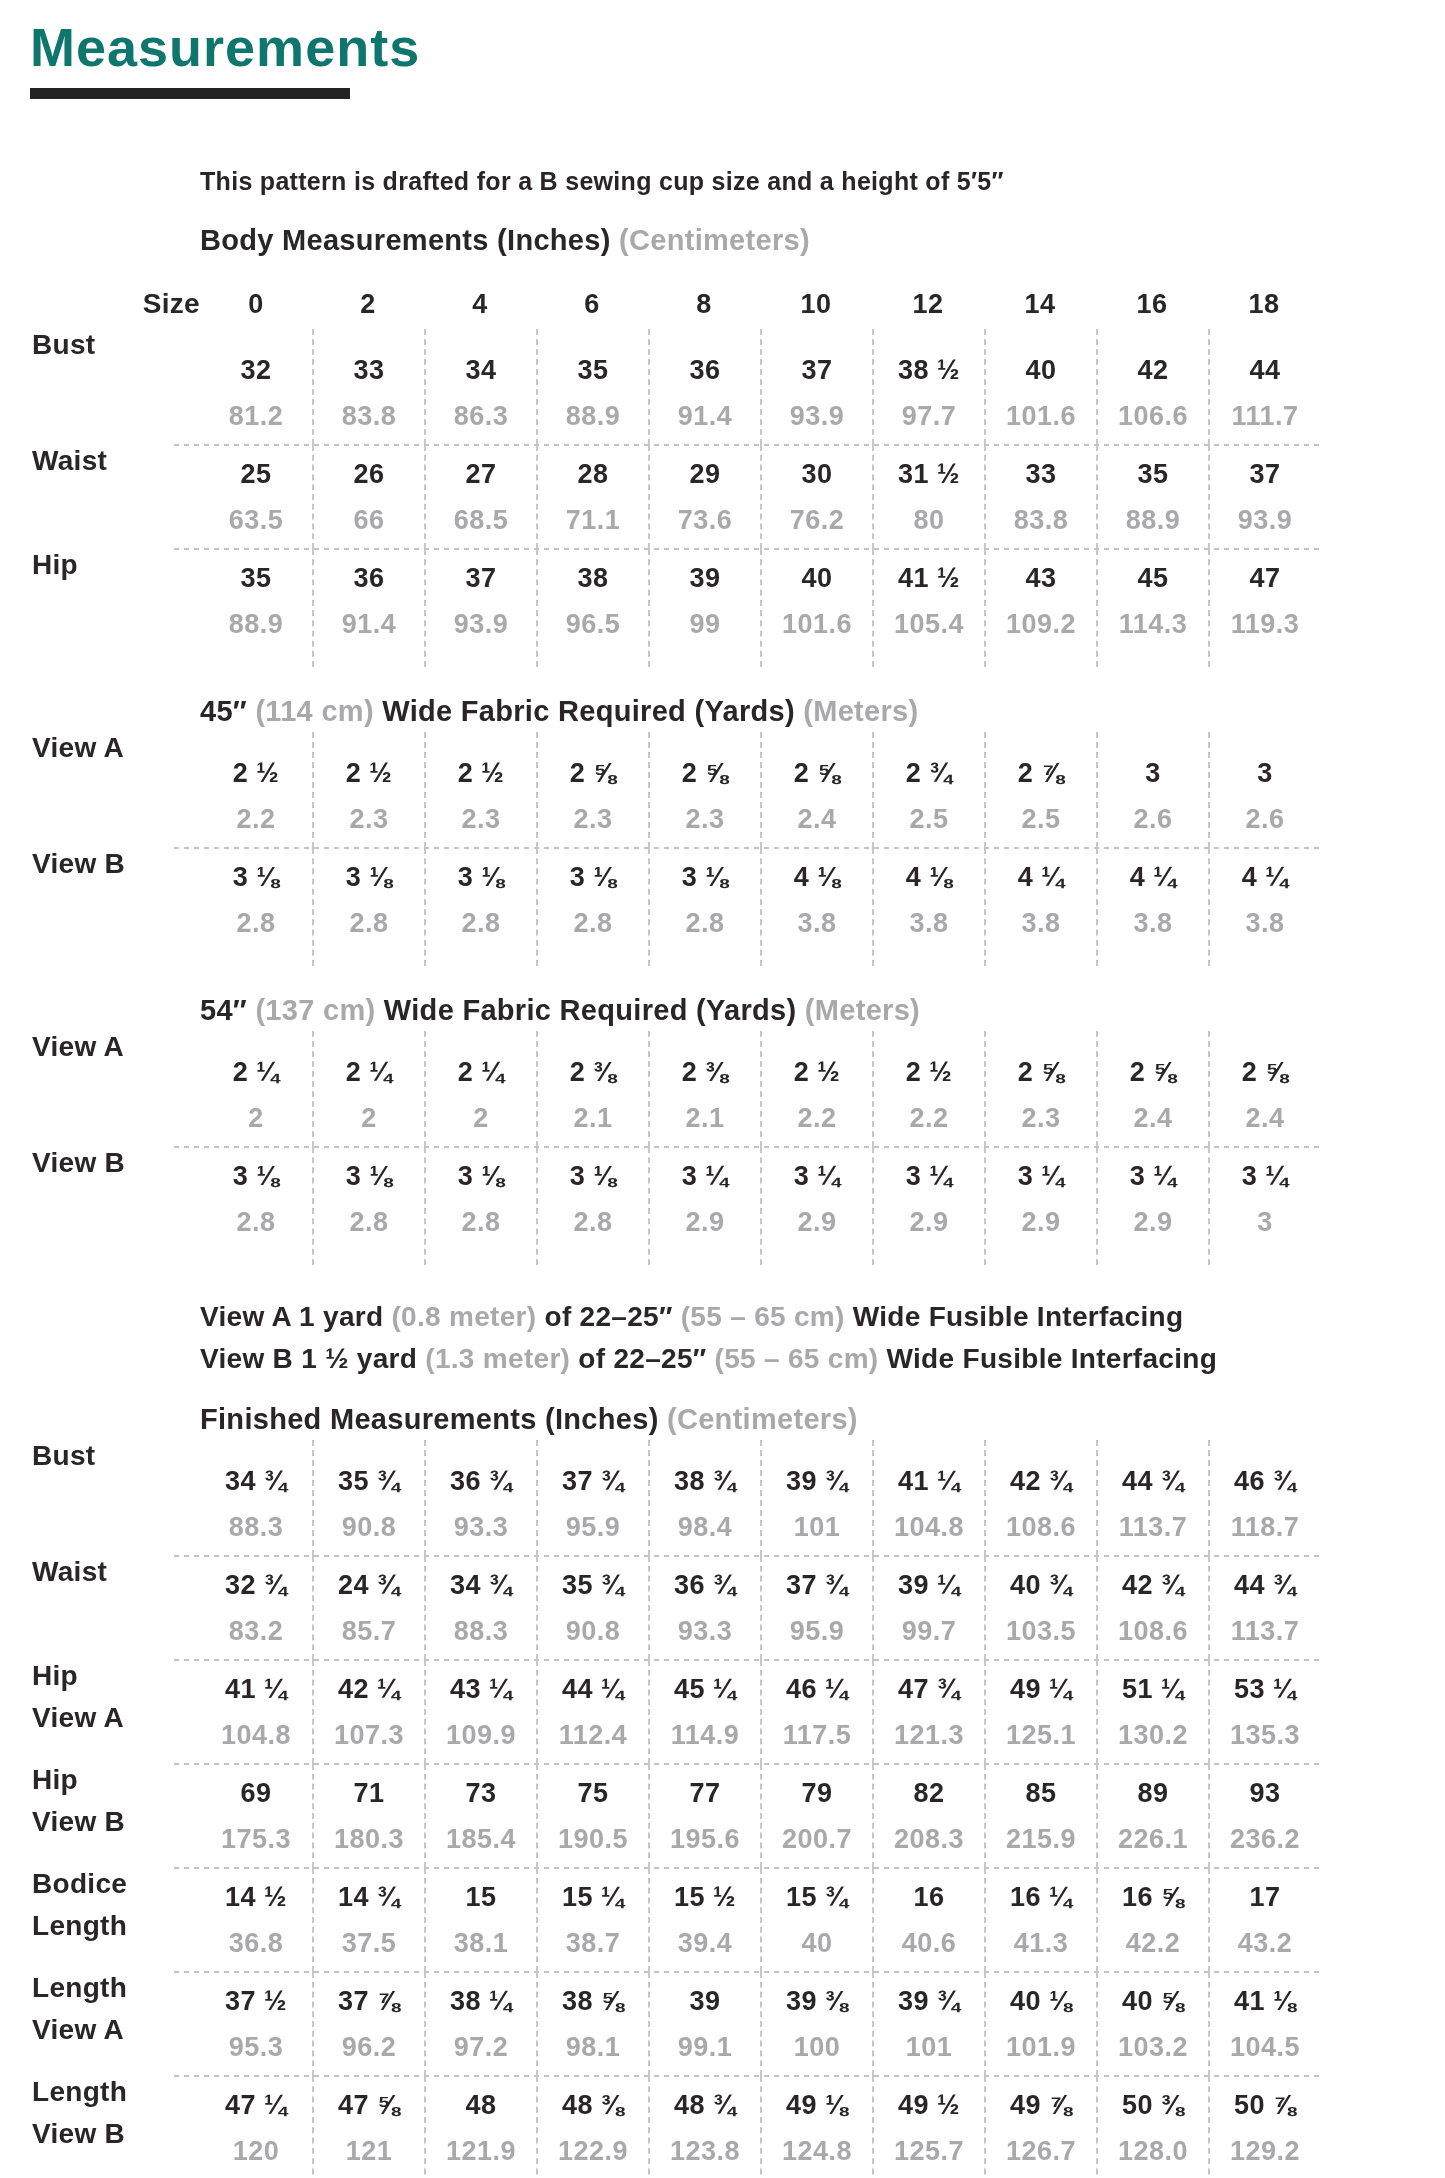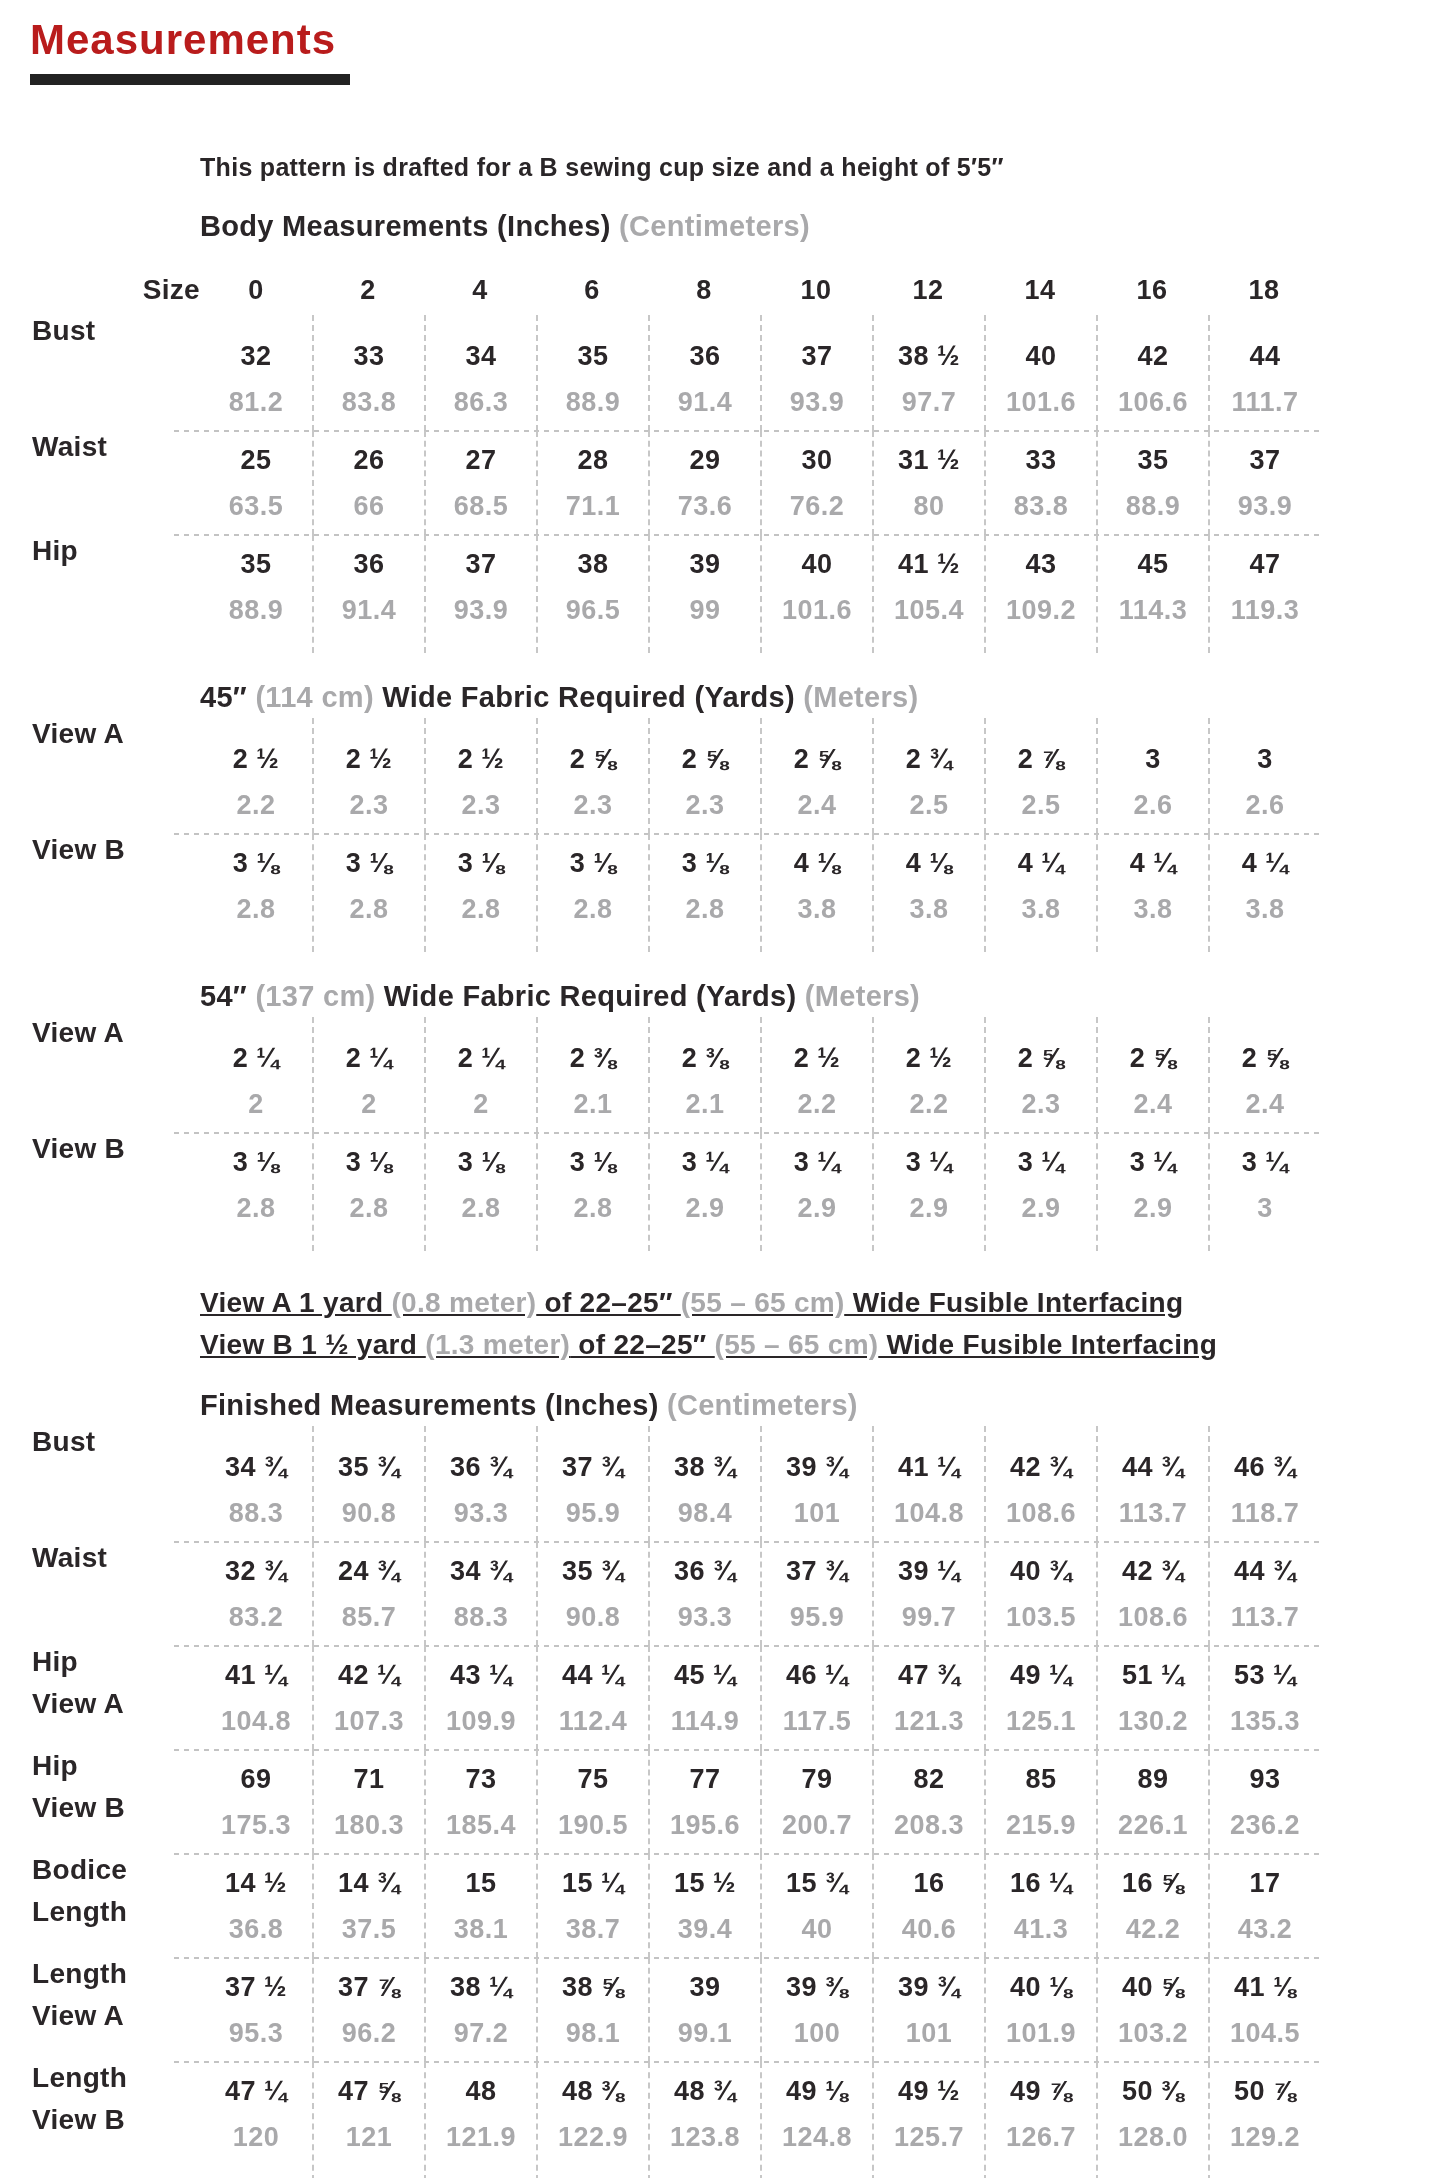--- a/index.html
+++ b/index.html
@@ -9,32 +9,32 @@
     --bar:#222222;
   }
   *{box-sizing:border-box;}
   html,body{margin:0;padding:0;background:#ffffff;}
   .page{
     width:1445px;height:2178px;background:#ffffff;overflow:hidden;position:relative;
     font-family:"Liberation Sans",sans-serif;color:var(--ink);
   }
   .inner{padding:16px 0 0 30px;}
   h1.title{
-    margin:0;font-size:42px;font-weight:700;letter-spacing:1px;color:#b91c1c;
+    margin:0;font-size:54px;font-weight:700;letter-spacing:1px;color:#0f766e;
   }
   .title-bar{width:320px;height:11px;background:var(--bar);margin-top:10px;}
   .lead{
     margin:68px 0 0 170px;font-size:25px;font-weight:700;letter-spacing:.3px;
   }
   .sec-heading{
     margin:28px 0 0 170px;font-size:29px;font-weight:700;letter-spacing:.3px;
   }
   .muted{color:var(--muted);}
   .note{
-    margin:10px 0 0 170px;font-size:28px;font-weight:700;letter-spacing:.3px;text-decoration:underline;
+    margin:10px 0 0 170px;font-size:28px;font-weight:700;letter-spacing:.3px;
   }
   .note.first{margin-top:36px;}
   .sec-table{margin-top:4px;}
   .m-row{display:flex;align-items:stretch;}
   .lbl{
     width:170px;display:flex;flex-direction:column;justify-content:flex-start;
     gap:10px;font-size:28px;font-weight:700;letter-spacing:.3px;padding-left:2px;
   }
   .data{
     display:grid;grid-template-columns:repeat(10,112px);position:relative;

